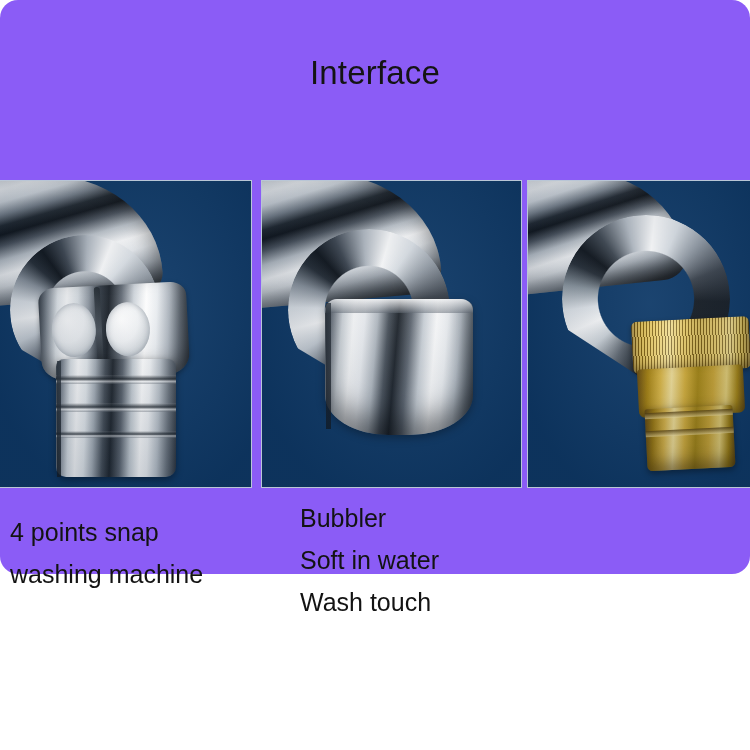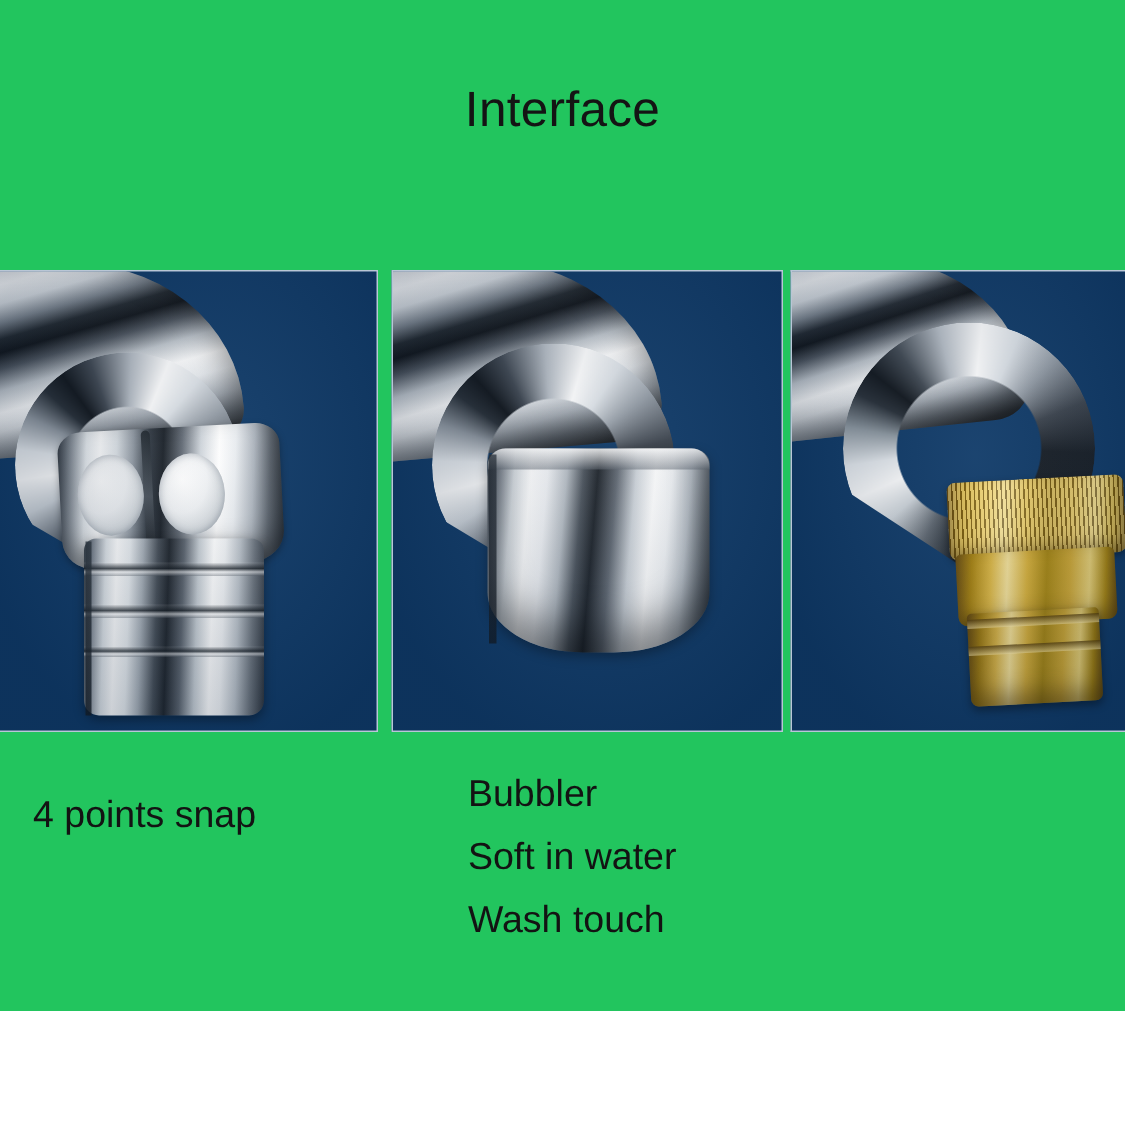--- a/index.html
+++ b/index.html
@@ -3,21 +3,21 @@
 <meta charset="utf-8">
 <style>
   html,body{margin:0;padding:0;}
   body{
     width:750px;height:750px;
     background:#ffffff;
     font-family:"Liberation Sans", sans-serif;
     overflow:hidden;
     position:relative;
   }
-  .page{position:relative;width:750px;height:674px;background:#22c55e;}
+  .page{position:relative;width:750px;height:574px;background:#8b5cf6;border-radius:18px;}
 
   
   .title{
     position:absolute;left:0;top:54px;width:750px;
     text-align:center;
     font-size:33px;
     color:#141414;
     letter-spacing:0.2px;
     line-height:38px;
     font-weight:400;
@@ -226,21 +226,21 @@
   #p3-groove-2{top:22px;}
 
   
   .panel-shade{
     position:absolute;inset:0;pointer-events:none;
     background:radial-gradient(ellipse at 55% 40%, rgba(255,255,255,.05), rgba(5,25,50,.22) 80%);
   }
 
   
   .captions{position:absolute;left:0;top:488px;width:750px;height:262px;}
-  .cap-col{position:absolute;top:11px;margin-left:12px;}
+  .cap-col{position:absolute;top:0;}
   #cap-col-1{left:10px;width:245px;}
   #cap-col-2{left:300px;width:215px;}
   #cap-col-3{left:525px;width:225px;}
   .cap-line{
     font-size:25px;
     line-height:42px;
     color:#131313;
     white-space:nowrap;
     font-weight:400;
   }
@@ -303,20 +303,21 @@
       </div>
       <div class="panel-shade"></div>
     </div>
 
   </div>
 
   <div class="captions">
 
     <div class="cap-col" id="cap-col-1">
       <div class="cap-line">4 points snap</div>
+      <div class="cap-line">washing machine</div>
     </div>
 
     <div class="cap-col" id="cap-col-2">
       <div class="cap-line">Bubbler</div>
       <div class="cap-line">Soft in water</div>
       <div class="cap-line">Wash touch</div>
     </div>
 
 
   </div>

